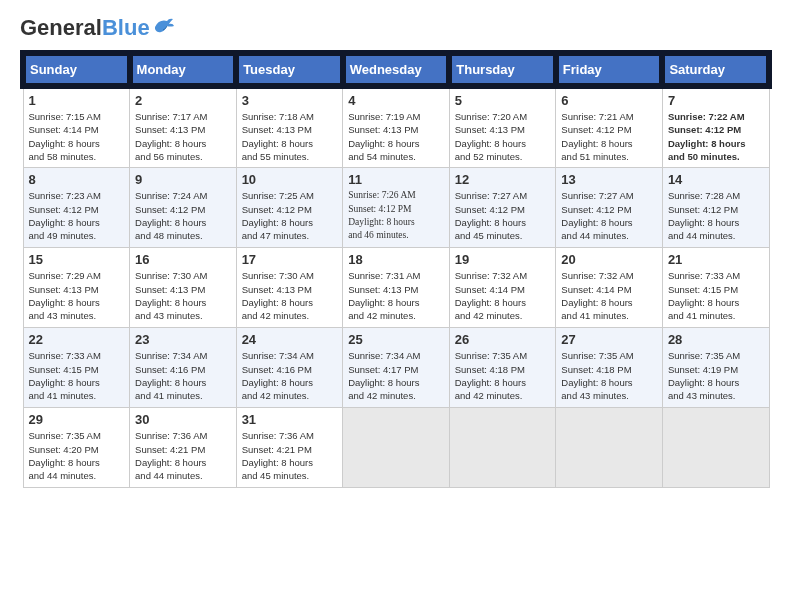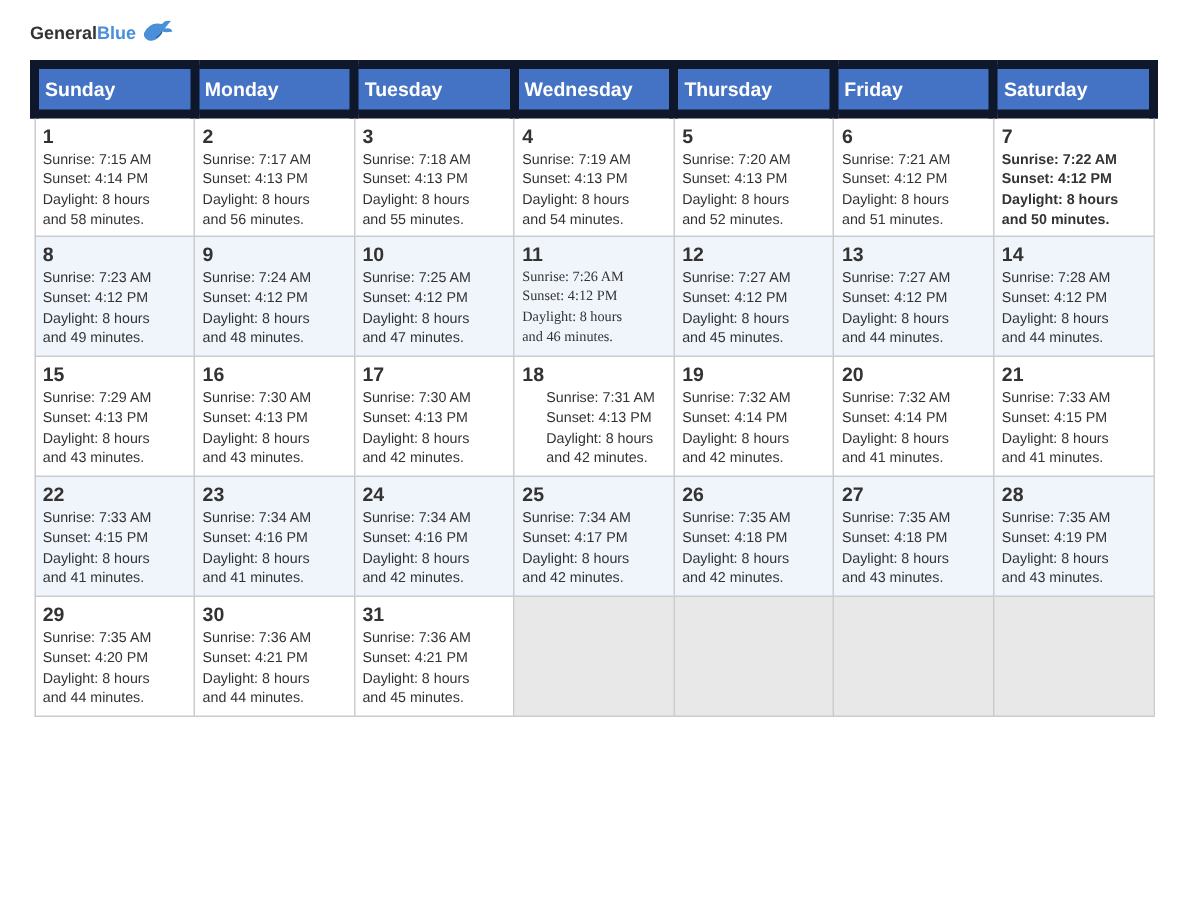--- a/index.html
+++ b/index.html
@@ -15,21 +15,21 @@
       justify-content: space-between;
       align-items: flex-start;
       margin-bottom: 10px;
     }
     .logo {
       display: flex;
       flex-direction: column;
       align-items: flex-start;
     }
     .logo-text {
-      font-size: 12px;
+      font-size: 22px;
       font-weight: bold;
       color: #333;
       line-height: 1.1;
     }
     .logo-text span {
       color: #4a90d9;
     }
     .title-block {
       text-align: right;
     }
@@ -233,21 +233,21 @@
         </td>
         <td>
           <span class="day-number">17</span>
           <div class="day-info" style="white-space: pre-line;">Sunrise: 7:30 AM
 Sunset: 4:13 PM
 Daylight: 8 hours
 and 42 minutes.</div>
         </td>
         <td>
           <span class="day-number">18</span>
-          <div class="day-info" style="white-space: pre-line; margin-left: 16px;">Sunrise: 7:31 AM
+          <div class="day-info" style="white-space: pre-line;">Sunrise: 7:31 AM
 Sunset: 4:13 PM
 Daylight: 8 hours
 and 42 minutes.</div>
         </td>
         <td>
           <span class="day-number">19</span>
           <div class="day-info" style="white-space: pre-line;">Sunrise: 7:32 AM
 Sunset: 4:14 PM
 Daylight: 8 hours
 and 42 minutes.</div>

